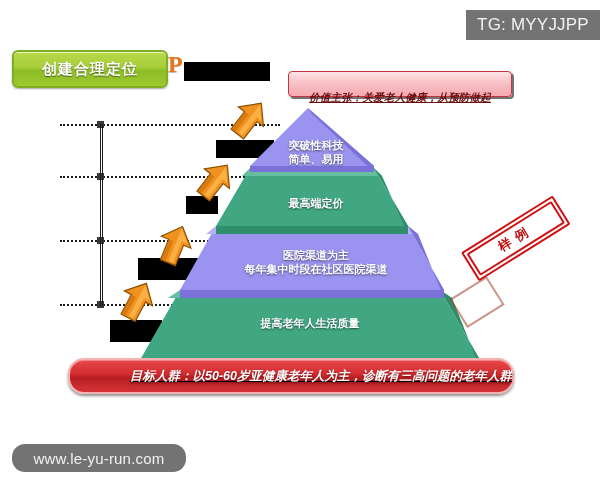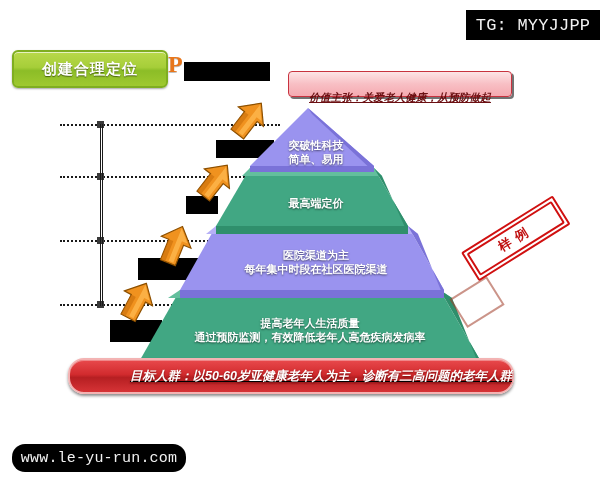--- a/index.html
+++ b/index.html
@@ -7,24 +7,24 @@
     width:600px;height:480px;
     background:#ffffff;
     font-family:"Liberation Sans","DejaVu Sans",sans-serif;
     overflow:hidden;
     position:relative;
   }
   #stage{position:absolute;left:0;top:0;width:600px;height:480px;overflow:hidden;background:#fff;}
 
   
   .wm{
-    position:absolute;background:#000000;color:#f2f2f2;
+    position:absolute;background:#737373;color:#f2f2f2;
     font-size:17px;letter-spacing:.2px;
     display:flex;align-items:center;justify-content:center;
-    font-family:Liberation Mono, monospace;
+    font-family:Liberation Sans, sans-serif;
   }
   #tg-wm{right:0;top:10px;width:134px;height:30px;}
   #url-wm{left:12px;bottom:8px;width:174px;height:28px;font-size:15px;border-radius:13px;}
 
   
   #green-btn{
     position:absolute;left:12px;top:50px;width:152px;height:34px;
     border-radius:6px;
     background:linear-gradient(to bottom,#b9d94a 0%,#a6ce39 45%,#8cbd27 55%,#9fc92f 100%);
     border:2px solid #7fae20;
@@ -171,21 +171,20 @@
 
     <div class="tier" id="tier-value-wrap" style="left:0px;top:182px;width:340px;height:78px;">
       <svg class="face" viewBox="0 0 340 78" preserveAspectRatio="none">
         <polygon points="40,0 300,0 340,70 0,70" fill="#41a783"></polygon>
         <polygon points="40,0 300,0 312,8 28,8" fill="#63bf9d"></polygon>
         <polygon points="300,0 340,70 340,78 312,8" fill="#2f8f6c"></polygon>
         <polygon points="0,70 340,70 340,78 0,78" fill="#2f8f6c"></polygon>
       </svg>
       <div class="tier-label" style="top:26px;">
         <div>提高老年人生活质量</div>
-        <div>通过预防监测，有效降低老年人高危疾病发病率</div>
       </div>
     </div>
 
     <div class="tier" id="tier-channel-wrap" style="left:40px;top:118px;width:272px;height:72px;">
       <svg class="face" viewBox="0 0 272 72" preserveAspectRatio="none">
         <polygon points="36,0 228,0 264,64 0,64" fill="#9a93ef"></polygon>
         <polygon points="36,0 228,0 238,8 26,8" fill="#b6b0f6"></polygon>
         <polygon points="228,0 264,64 264,72 238,8" fill="#7a72d8"></polygon>
         <polygon points="0,64 264,64 264,72 0,72" fill="#7a72d8"></polygon>
       </svg>

